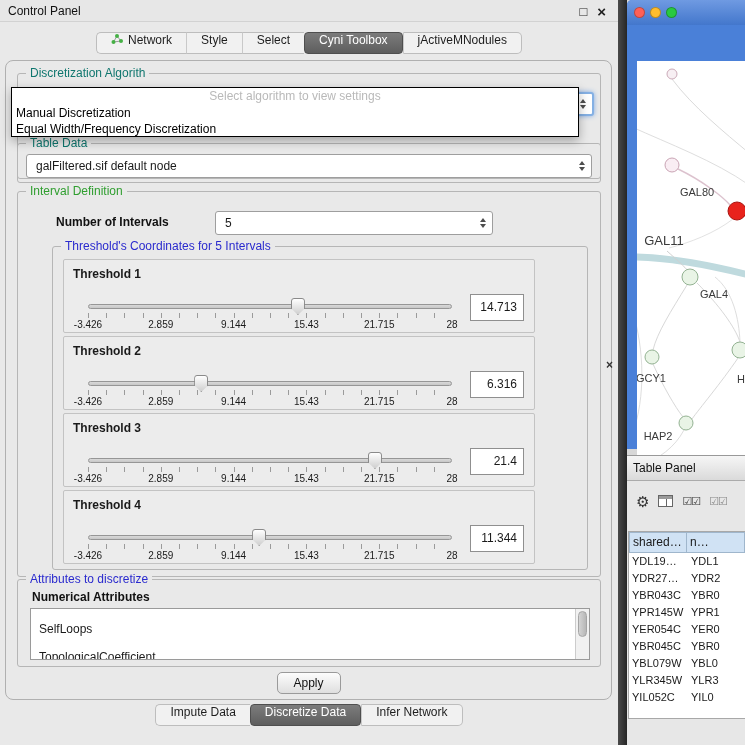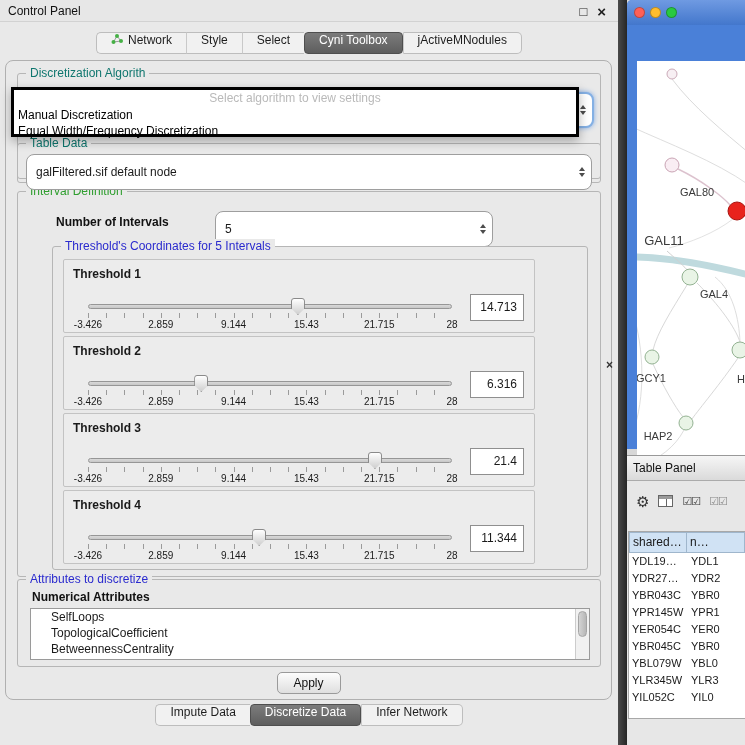--- a/index.html
+++ b/index.html
@@ -23,29 +23,29 @@
   .tab.selected { background:linear-gradient(#7c7c7c,#5e5e5e); color:#fff; border:1px solid #4f4f4f; border-radius:4px; }
 
   .content-border { position:absolute; left:5px; top:60px; width:607px; height:640px; border:1px solid #b0b0b0; border-radius:8px; background:#e9e9e9; }
 
   .group { position:absolute; border:1px solid #b6b6b6; border-radius:3px; }
   .group-title { position:absolute; top:-8px; left:8px; background:#e9e9e9; padding:0 4px; font-size:12px; color:#0f766e; white-space:nowrap; }
   .group-title.green { color:#2f9e2f; }
   .group-title.blue { color:#2a2ace; }
 
   .disc-group { left:11px; top:12px; width:584px; height:106px; }
-  .combo { position:relative; height:36px; background:#fff; border:1px solid #9e9e9e; border-radius:8px; font-size:12px; }
+  .combo { position:relative; height:24px; background:#fff; border:1px solid #9e9e9e; border-radius:3px; font-size:12px; }
   .combo .combo-text { position:absolute; left:9px; top:50%; transform:translateY(-50%); white-space:nowrap; }
   .combo-arrows { position:absolute; right:6px; top:50%; transform:translateY(-50%); display:flex; flex-direction:column; gap:2px; }
   .combo-arrows i { display:block; width:0; height:0; border-left:3.5px solid transparent; border-right:3.5px solid transparent; }
   .combo-arrows .up { border-bottom:4.5px solid #4d4d4d; }
   .combo-arrows .dn { border-top:4.5px solid #4d4d4d; }
   .combo.focused { position:absolute; left:8px; top:18px; width:568px; border:2px solid #84b0e4; box-shadow:0 0 5px #7fa9e2; }
 
-  .dropdown { position:absolute; left:5px; top:26px; width:568px; height:50px; background:#fff; border:3px solid #000000; box-shadow:0 4px 10px rgba(0,0,0,.3); z-index:30; }
+  .dropdown { position:absolute; left:5px; top:26px; width:568px; height:50px; background:#fff; border:1px solid #000000; box-shadow:0 4px 10px rgba(0,0,0,.3); z-index:30; }
   .dd-placeholder { text-align:center; color:#b9b9b9; font-size:12px; height:17px; line-height:17px; }
   .dd-option { font-size:12px; height:16px; line-height:16px; padding-left:4px; color:#000; }
   .dd-option.bold { font-weight:normal; }
 
   .table-data-group { left:11px; top:82px; width:584px; height:40px; z-index:5; }
   .table-data-group .combo { position:absolute; left:8px; top:10px; width:566px; }
 
   .interval-group { left:11px; top:130px; width:584px; height:386px; }
   .intervals-row { position:absolute; left:0; top:18px; width:100%; height:26px; }
   .bold-label { font-weight:bold; font-size:12px; color:#111; }
@@ -58,21 +58,21 @@
   .slider { position:absolute; left:24px; top:44px; width:364px; height:5px; background:linear-gradient(#d9d9d9,#c7c7c7); border:1px solid #969696; border-radius:3px; }
   .thumb { position:absolute; top:-7px; width:14px; height:17px; background:linear-gradient(#ffffff,#cfcfcf); border:1px solid #8a8a8a; border-radius:3px 3px 0 0; clip-path:polygon(0 0,100% 0,100% 60%,50% 100%,0 60%); }
   .ticks { position:absolute; left:24px; top:53px; width:364px; height:5px; background:repeating-linear-gradient(to right,#9a9a9a 0,#9a9a9a 1px,transparent 1px,transparent 5%); }
   .scale { position:absolute; left:24px; top:59px; width:364px; height:12px; font-size:10px; color:#1a1a1a; }
   .scale-label { position:absolute; top:0; transform:translateX(-50%); white-space:nowrap; }
   .t-value { position:absolute; right:10px; top:34px; width:54px; height:27px; background:#fff; border:1px solid #8f8f8f; font-size:12px; text-align:right; line-height:25px; padding-right:6px; }
 
   .attributes-group { left:11px; top:518px; width:584px; height:88px; }
   .attributes-group .list-title { position:absolute; left:14px; top:10px; }
   .attr-list { position:absolute; left:12px; top:28px; width:560px; height:52px; background:#fff; border:1px solid #9a9a9a; overflow:hidden; }
-  .attr-item { font-size:12px; line-height:16px; padding-left:20px; white-space:nowrap; }
+  .attr-item { font-size:12px; line-height:16px; padding-left:8px; white-space:nowrap;margin-top:12px; }
   .scrollbar { position:absolute; right:0; top:0; width:14px; height:100%; background:#f1f1f1; border-left:1px solid #ccc; }
   .sb-thumb { position:absolute; left:2px; top:2px; width:9px; height:26px; background:linear-gradient(90deg,#d4d4d4,#b7b7b7); border:1px solid #a5a5a5; border-radius:5px; }
 
   .apply-btn { position:absolute; left:50%; top:611px; transform:translateX(-50%); width:64px; height:22px; font-size:12px; font-family:"Liberation Sans",sans-serif; background:linear-gradient(#fdfdfd,#dfdfdf); border:1px solid #9a9a9a; border-radius:5px; color:#111; }
 
   .panel-hide { position:absolute; left:606px; top:358px; font-size:12px; color:#333; font-weight:bold; }
 
   
   .divider { position:absolute; left:618px; top:0; width:9px; height:745px; background:linear-gradient(90deg,#4a4a4a,#262626); }
 

